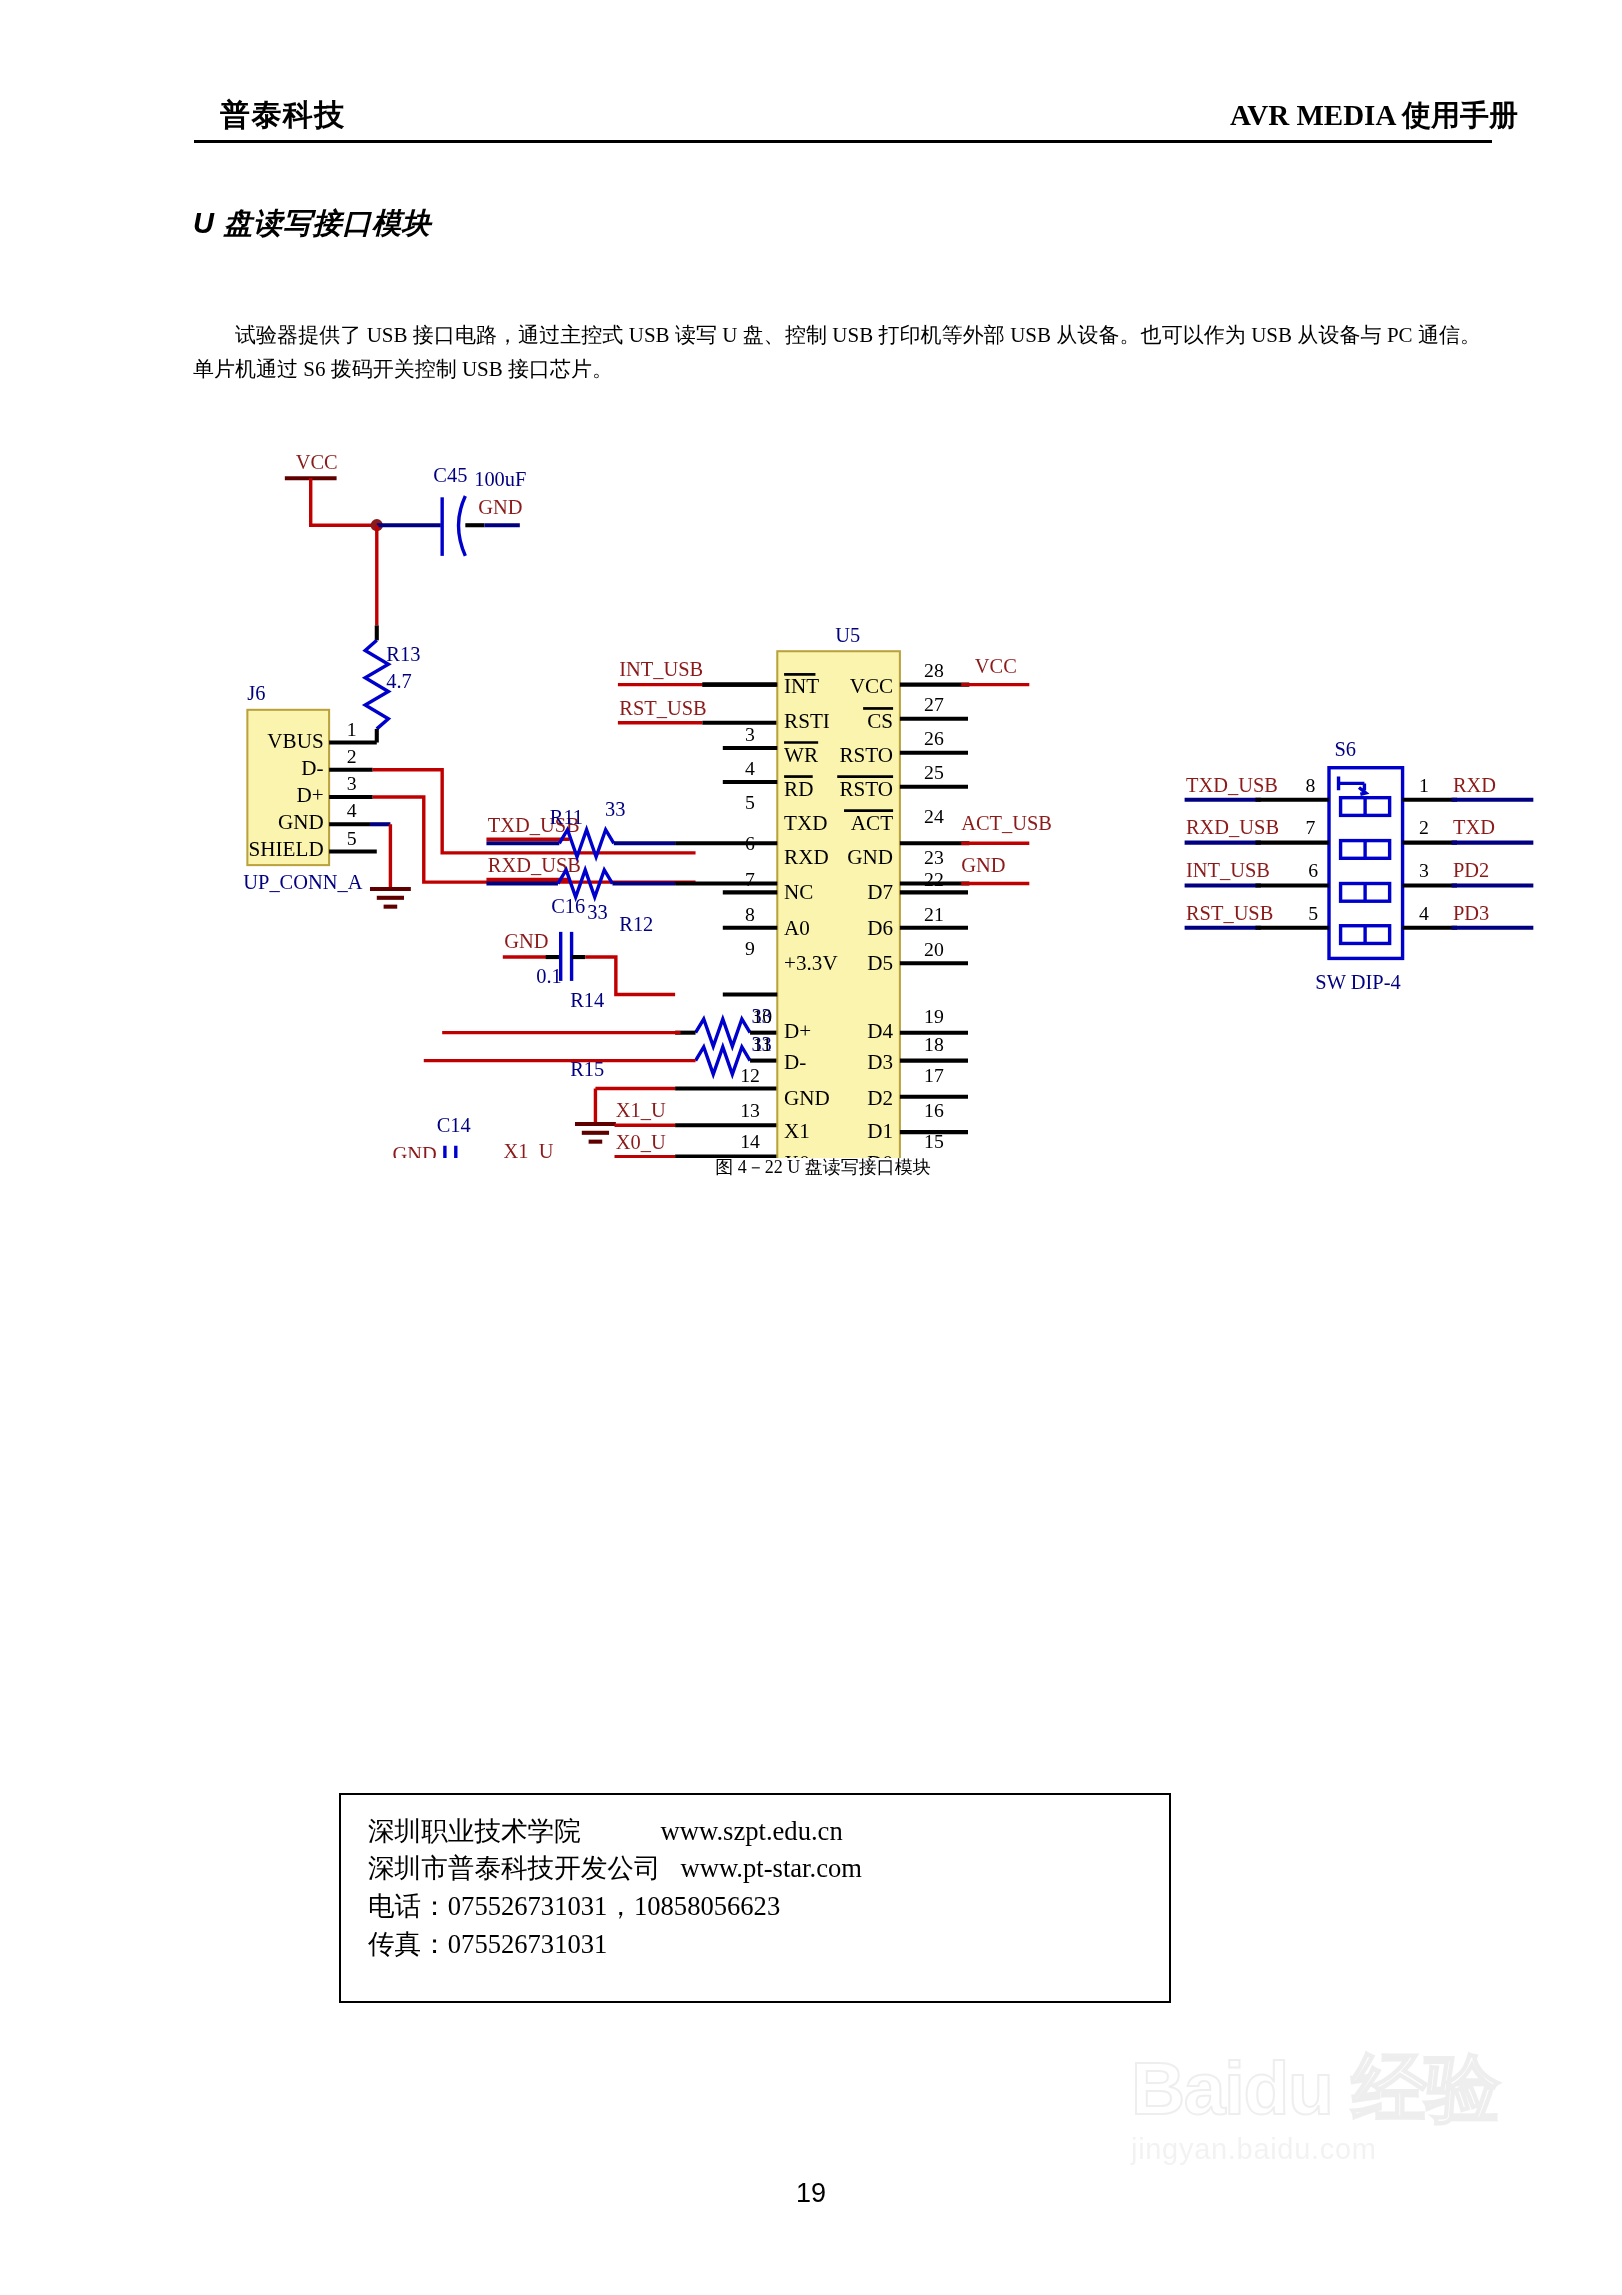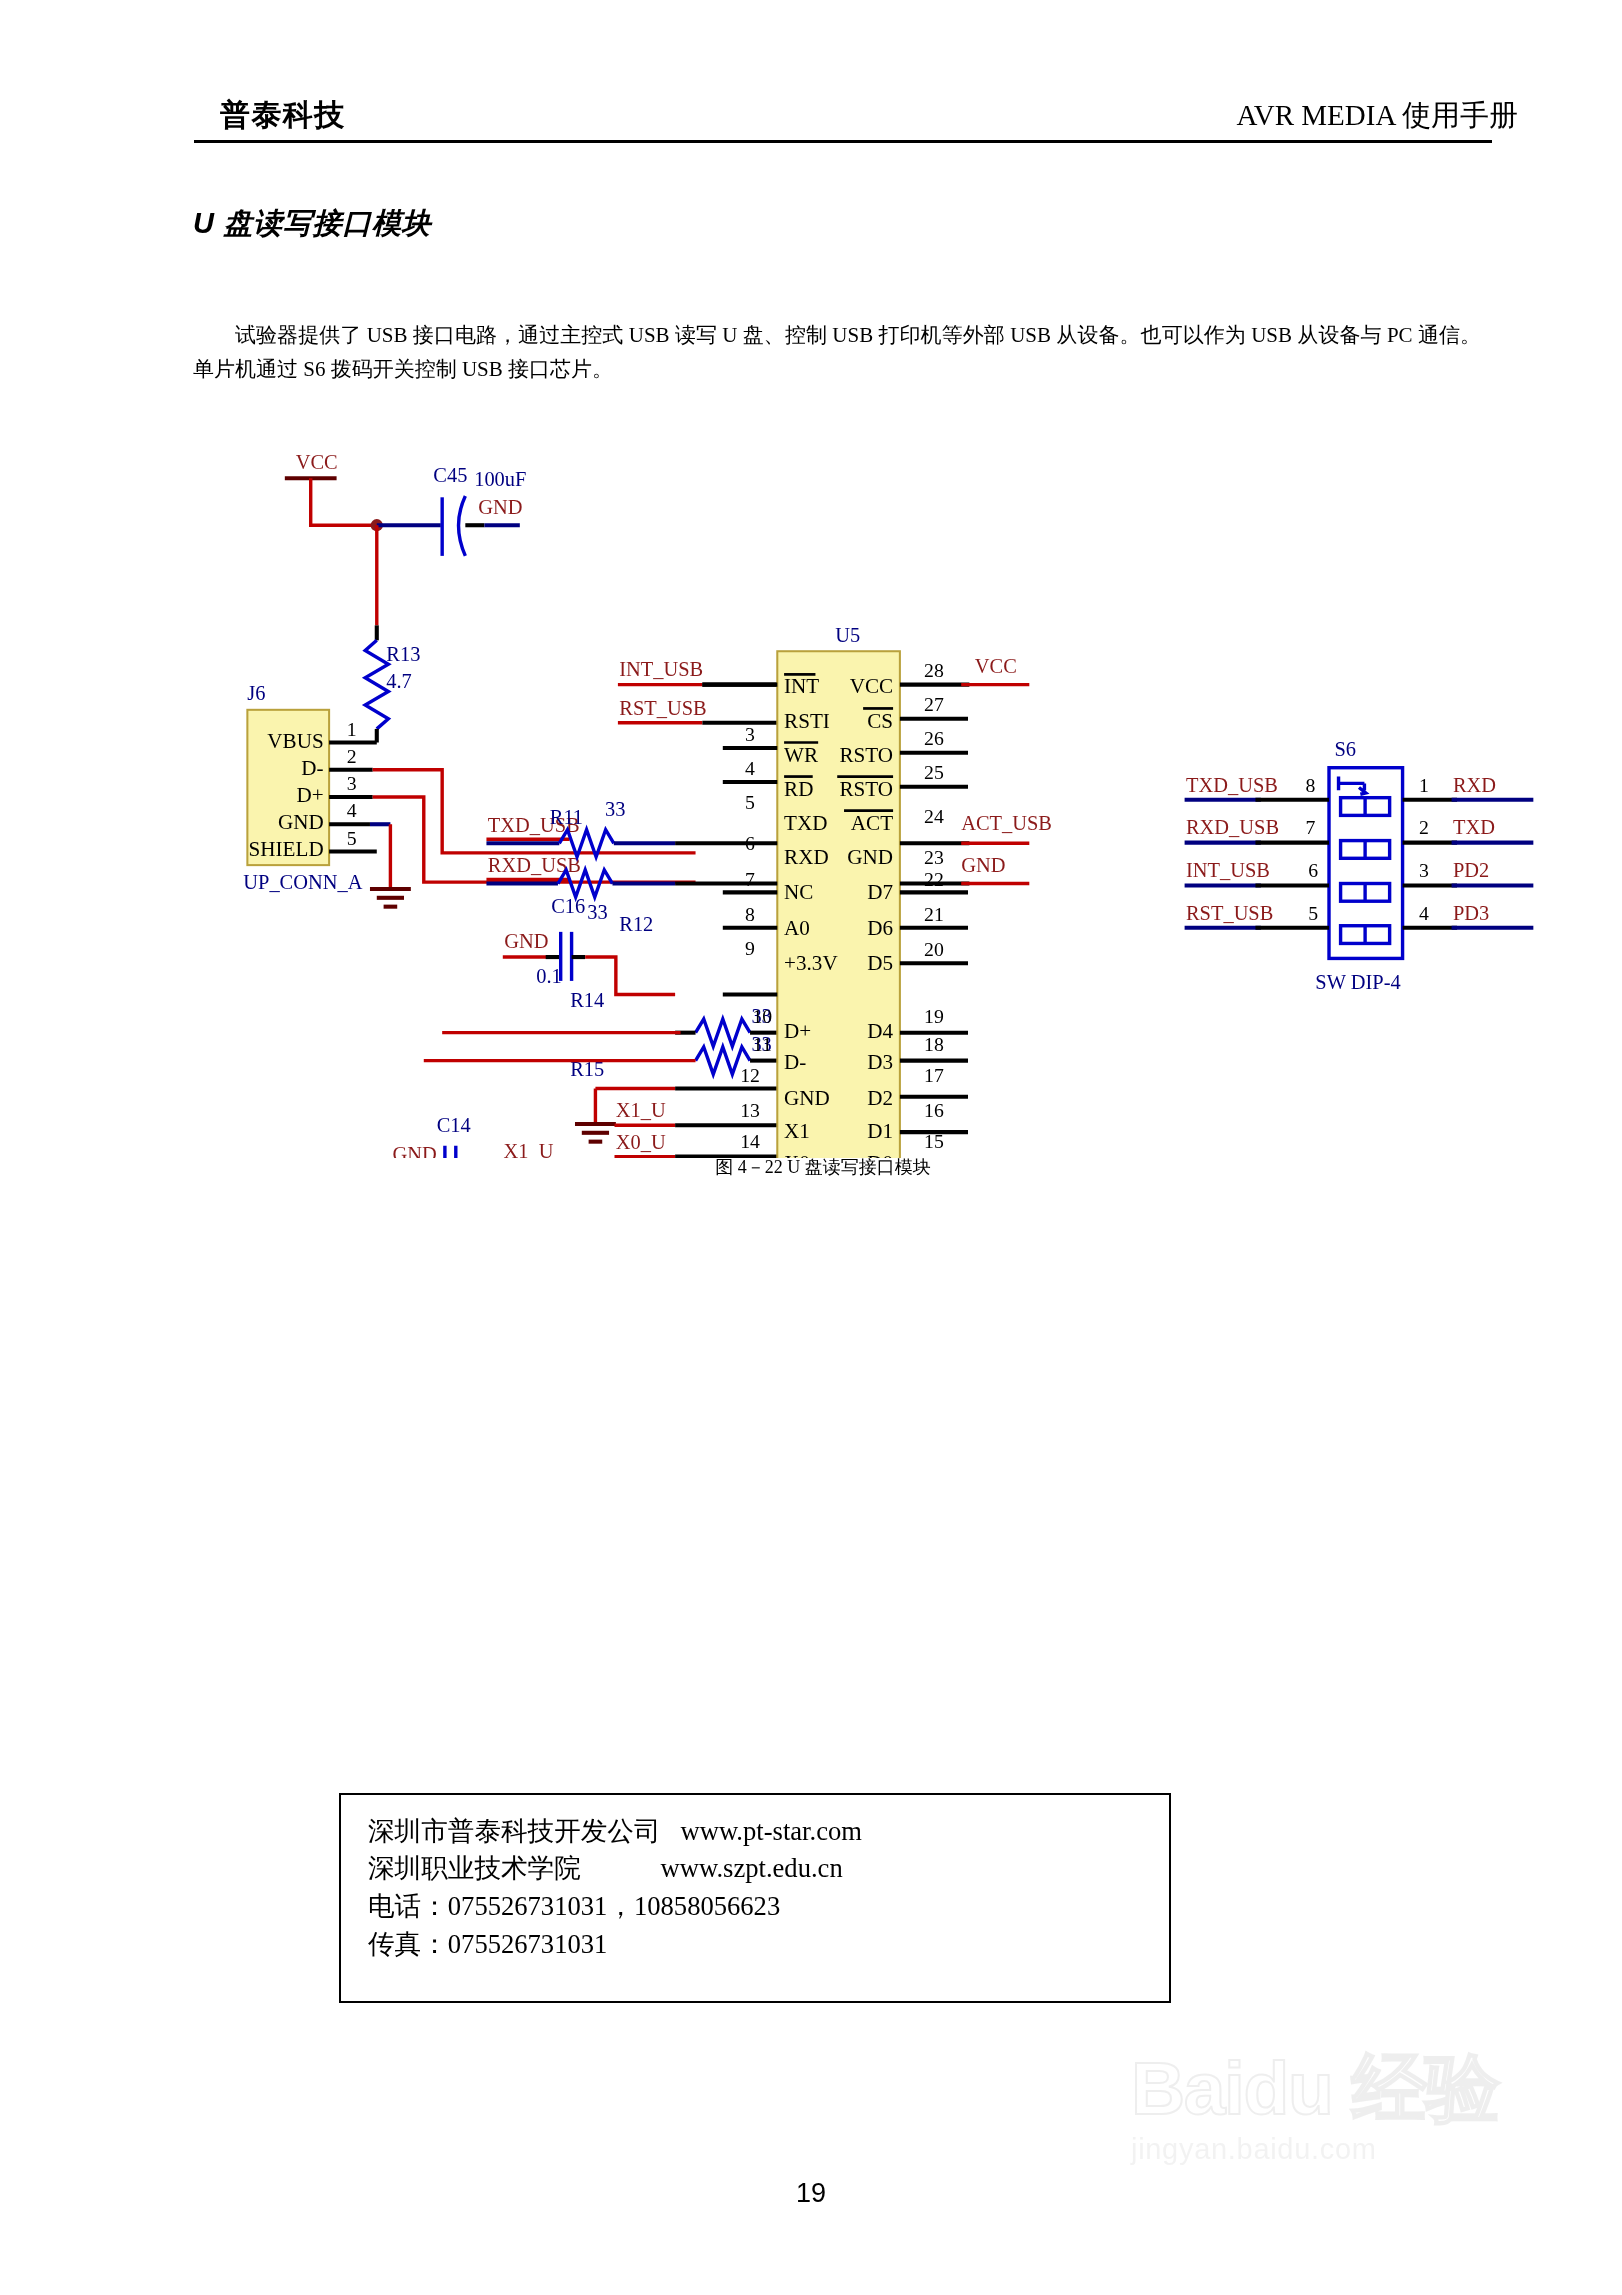--- a/index.html
+++ b/index.html
@@ -7,21 +7,21 @@
     width:1622px;height:2295px;position:relative;overflow:hidden;
     font-family:"Liberation Serif","DejaVu Serif",serif;
     color:#000;
   }
   .page{position:absolute;left:0;top:0;width:1622px;height:2295px;background:#fff;}
 
   
   .hdr{position:absolute;left:194px;top:95px;width:1298px;height:55px;margin-left:26px;}
   .hdr-left{position:absolute;left:0;top:0;font-size:30px;font-weight:bold;
             font-family:"Liberation Sans","DejaVu Sans",sans-serif;letter-spacing:1.4px;}
-  .hdr-right{position:absolute;right:0;top:1.4px;font-size:29px;font-weight:normal;white-space:nowrap;}
+  .hdr-right{position:absolute;right:0;top:1.4px;font-size:29px;font-weight:bold;white-space:nowrap;}
   .hdr-rule{position:absolute;left:194px;top:140px;width:1298px;height:2.7px;background:#000;}
 
   
   .sec-title{position:absolute;left:193px;top:204px;font-size:29px;font-weight:bold;
              font-family:"Liberation Sans","DejaVu Sans",sans-serif;letter-spacing:0.7px;font-style:italic;}
   .body-par{position:absolute;left:193px;top:294px;width:1288px;font-size:21px;
             line-height:1.62;text-indent:2em;text-align:justify;margin-top:24px;}
 
   
   .schem{position:absolute;left:225px;top:436px;width:1360px;height:722px;}
@@ -466,22 +466,22 @@
         <text class="nl" x="1802" y="710">PD3</text>
       </g>
     </g>
 
   </svg>
   </div>
 
   <div class="fig-cap">图 4－22  U 盘读写接口模块</div>
 
   <div class="foot-box">
+    <div class="foot-line">深圳职业技术学院            www.szpt.edu.cn</div>
     <div class="foot-line">深圳市普泰科技开发公司   www.pt-star.com</div>
-    <div class="foot-line">深圳职业技术学院            www.szpt.edu.cn</div>
     <div class="foot-line">电话：075526731031，10858056623</div>
     <div class="foot-line">传真：075526731031</div>
   </div>
 
   <div class="wm">
     <div class="wm-main">Baidu 经验</div>
     <div class="wm-sub">jingyan.baidu.com</div>
   </div>
 
   <div class="pgno">19</div>

